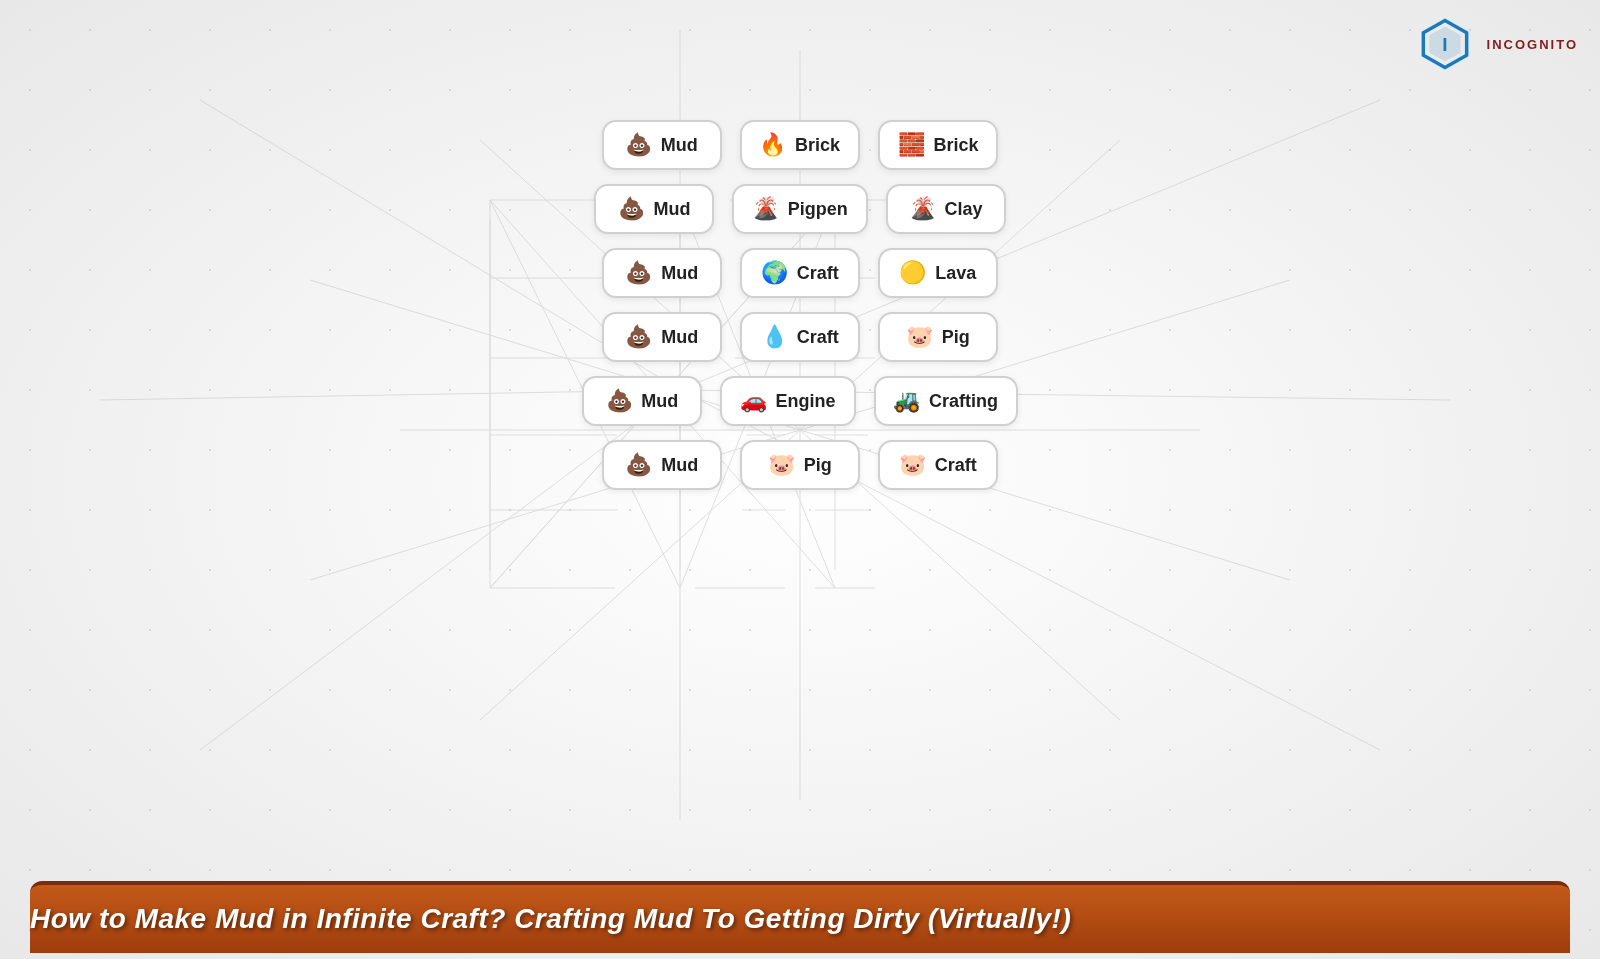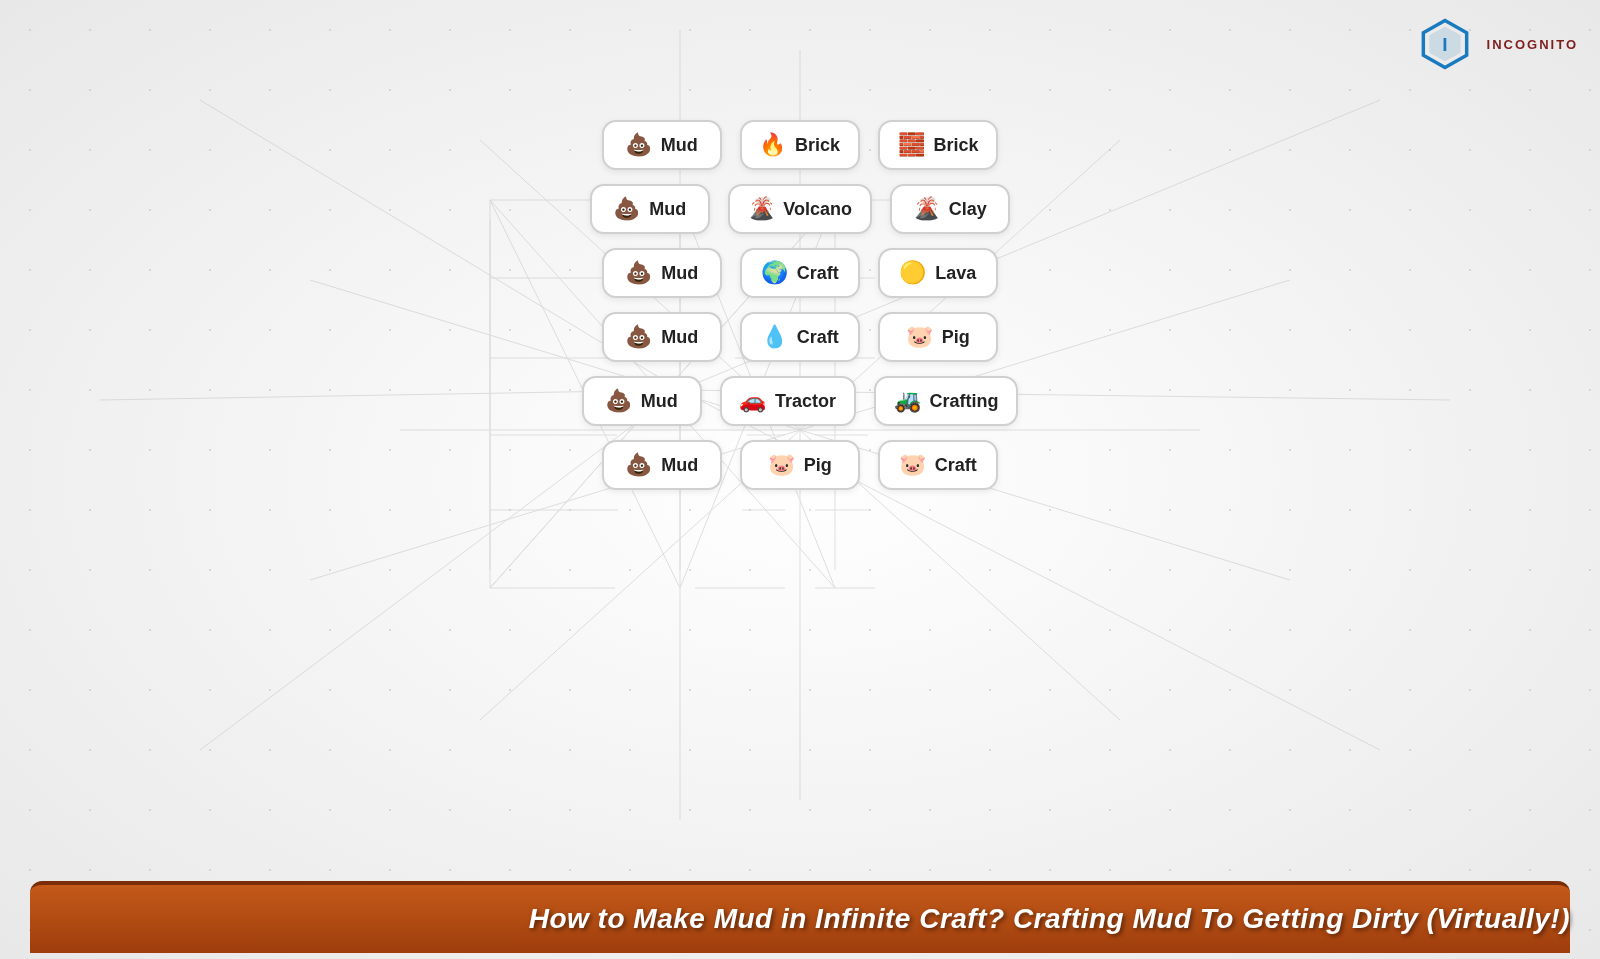--- a/index.html
+++ b/index.html
@@ -98,21 +98,21 @@
     .banner {
       position: absolute;
       bottom: 0;
       left: 0;
       right: 0;
       height: 72px;
       background: linear-gradient(to bottom, #c45a1a, #9e3d0c);
       border-top: 4px solid #7a2d08;
       display: flex;
       align-items: center;
-      justify-content: flex-end;
+      justify-content: flex-start;
       border-radius: 12px 12px 0 0;
       margin: 0 30px;
       bottom: 6px;
     }
 
     .banner-text {
       color: white;
       font-size: 28px;
       font-weight: 900;
       font-style: italic;
@@ -218,21 +218,21 @@
     </div>
   </div>
 
   <div class="row">
     <div class="item">
       <span class="emoji">💩</span>
       <span>Mud</span>
     </div>
     <div class="item">
       <span class="emoji">🌋</span>
-      <span>Volcano</span>
+      <span>Pigpen</span>
     </div>
     <div class="item">
       <span class="emoji">🌋</span>
       <span>Clay</span>
     </div>
   </div>
 
   <div class="row">
     <div class="item">
       <span class="emoji">💩</span>
@@ -263,21 +263,21 @@
     </div>
   </div>
 
   <div class="row">
     <div class="item">
       <span class="emoji">💩</span>
       <span>Mud</span>
     </div>
     <div class="item">
       <span class="emoji">🚗</span>
-      <span>Tractor</span>
+      <span>Engine</span>
     </div>
     <div class="item">
       <span class="emoji">🚜</span>
       <span>Crafting</span>
     </div>
   </div>
 
   <div class="row">
     <div class="item">
       <span class="emoji">💩</span>

